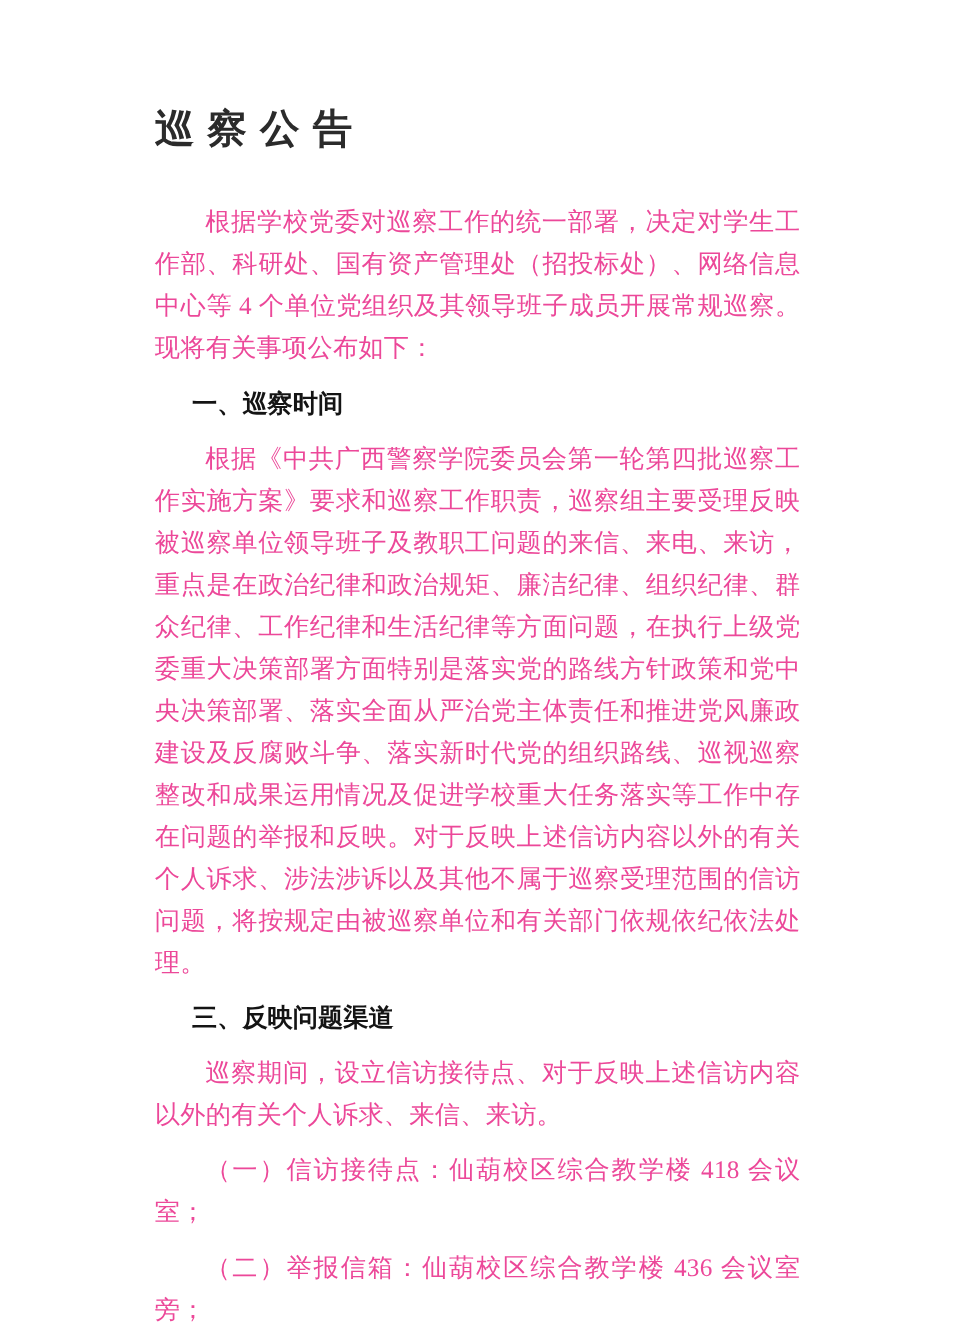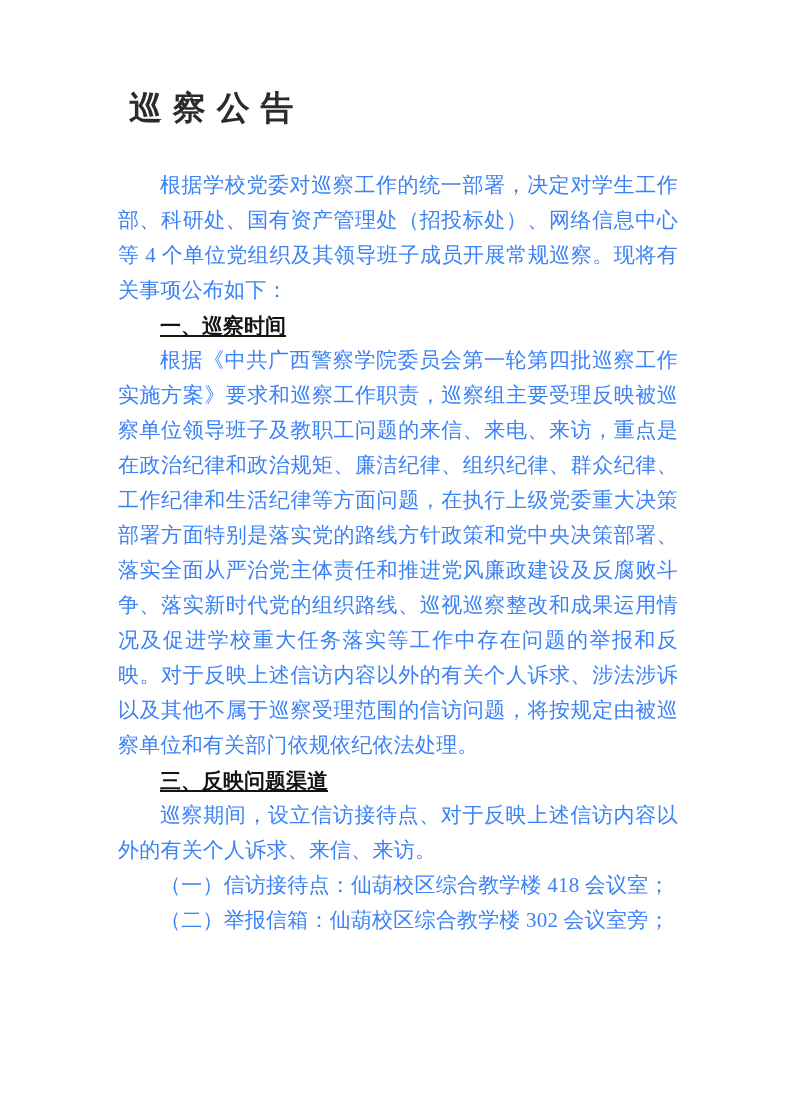--- a/index.html
+++ b/index.html
@@ -29,49 +29,48 @@
     margin: 0 0 38px 0;
     font-size: 33px;
     line-height: 44px;
     font-weight: bold;
     letter-spacing: 0.33em;
     text-indent: 0.33em; 
     color: #2b2b2b;
     font-family: "Liberation Serif", "DejaVu Serif", serif;
   }
   #doc-blocks p.paragraph {
-    margin: 0;
+    margin: 11px;
     font-size: 21px;
     line-height: 35px;
     text-align: justify;
     text-justify: inter-ideograph;
     text-indent: 2em;
-    color: #3b82f6;
+    color: #ec4899;
     letter-spacing: 0.01em;
   }
   #doc-blocks h2.heading {
     margin: 0;
     font-size: 21px;
     line-height: 35px;
     font-weight: 600;
     text-indent: 2em;
     color: #141414;
     font-family: "Liberation Sans", "DejaVu Sans", sans-serif;
-    text-decoration: underline;
   }
 </style>
 </head>
 <body>
 
 <div class="page">
   <div class="content">
     <h1 class="doc-title">巡察公告</h1>
     <div id="doc-blocks">
         <p class="paragraph">根据学校党委对巡察工作的统一部署，决定对学生工作部、科研处、国有资产管理处（招投标处）、网络信息中心等 4 个单位党组织及其领导班子成员开展常规巡察。现将有关事项公布如下：</p>
         <h2 class="heading">一、巡察时间</h2>
         <p class="paragraph">根据《中共广西警察学院委员会第一轮第四批巡察工作实施方案》要求和巡察工作职责，巡察组主要受理反映被巡察单位领导班子及教职工问题的来信、来电、来访，重点是在政治纪律和政治规矩、廉洁纪律、组织纪律、群众纪律、工作纪律和生活纪律等方面问题，在执行上级党委重大决策部署方面特别是落实党的路线方针政策和党中央决策部署、落实全面从严治党主体责任和推进党风廉政建设及反腐败斗争、落实新时代党的组织路线、巡视巡察整改和成果运用情况及促进学校重大任务落实等工作中存在问题的举报和反映。对于反映上述信访内容以外的有关个人诉求、涉法涉诉以及其他不属于巡察受理范围的信访问题，将按规定由被巡察单位和有关部门依规依纪依法处理。</p>
         <h2 class="heading">三、反映问题渠道</h2>
         <p class="paragraph">巡察期间，设立信访接待点、对于反映上述信访内容以外的有关个人诉求、来信、来访。</p>
         <p class="paragraph">（一）信访接待点：仙葫校区综合教学楼 418 会议室；</p>
-        <p class="paragraph">（二）举报信箱：仙葫校区综合教学楼 302 会议室旁；</p>
+        <p class="paragraph">（二）举报信箱：仙葫校区综合教学楼 436 会议室旁；</p>
       </div>
   </div>
 </div>
 
 </body></html>

